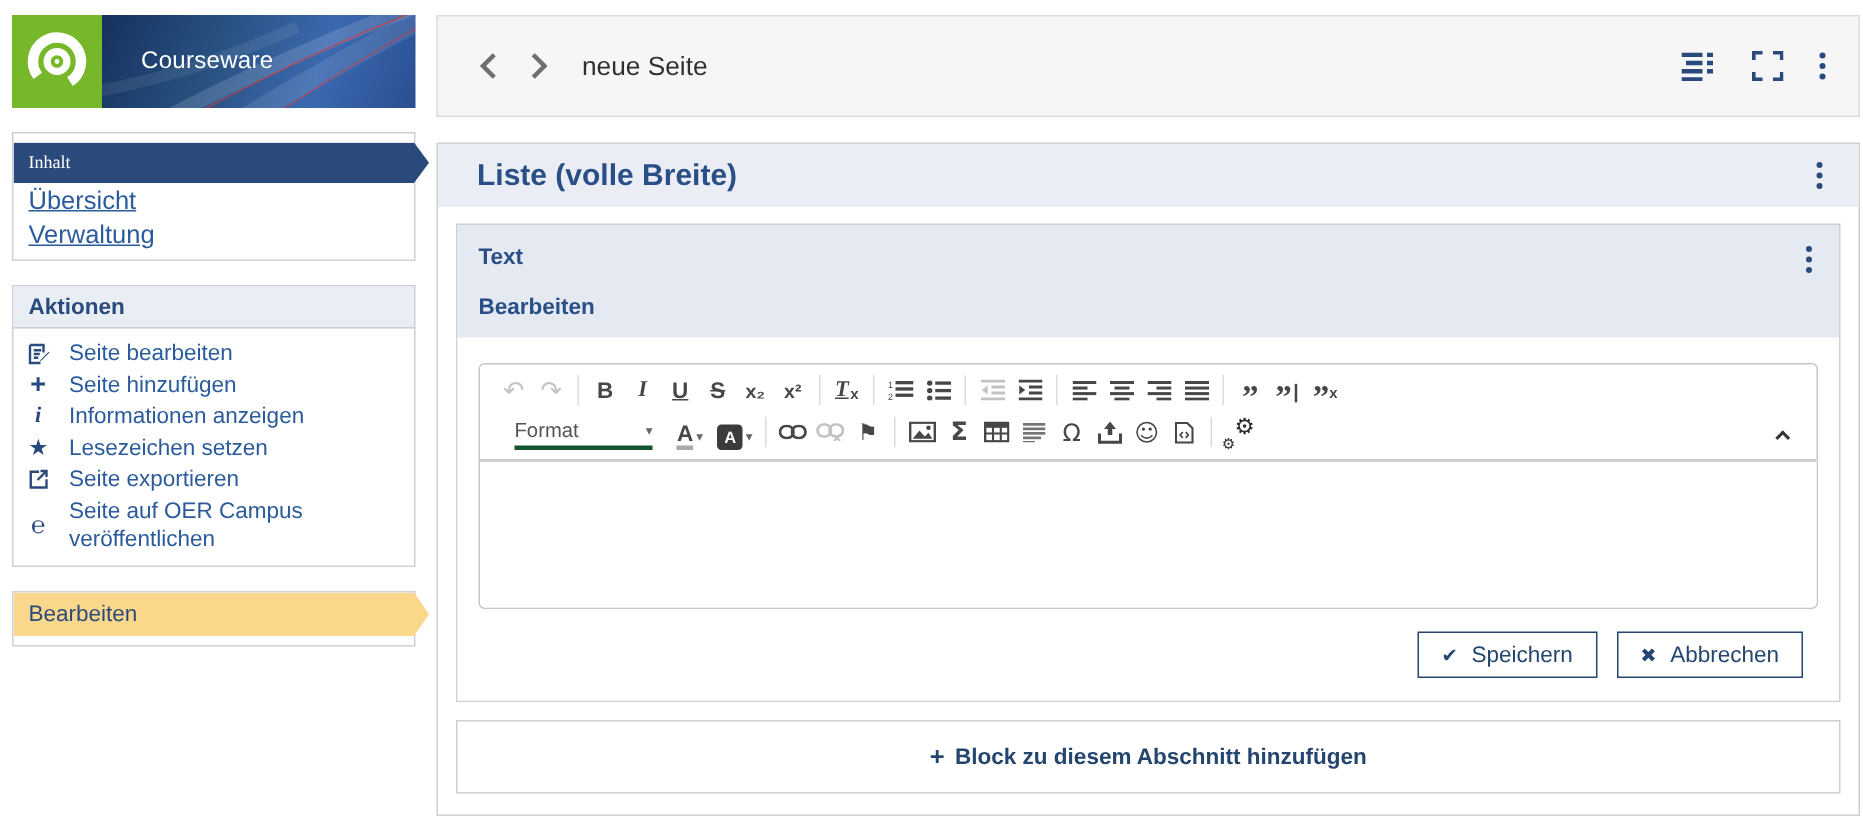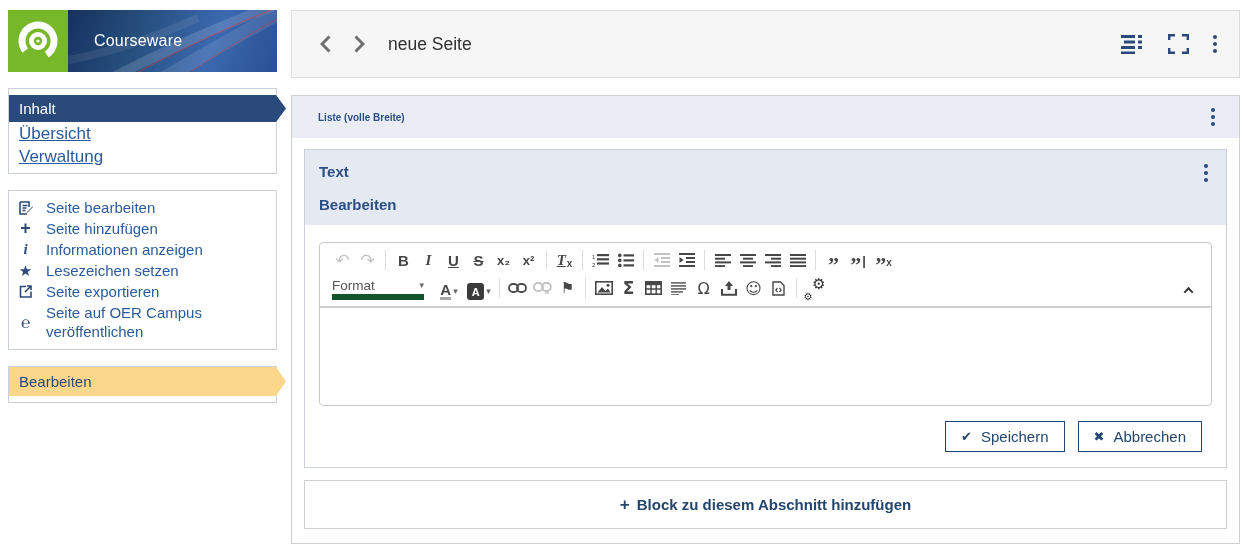--- a/index.html
+++ b/index.html
@@ -12,23 +12,23 @@
   .logo-banner { display:flex; height:62px;border-radius:23px; }
   .logo-green { width:60px; height:62px; background:#76b82a; display:flex; align-items:center; justify-content:center; }
   .banner-blue { flex:1; position:relative; overflow:hidden;
     background:linear-gradient(112deg,#16315e 0%,#27507f 35%,#3b69b0 68%,#2a4f92 100%);
     display:flex; align-items:center; }
   .banner-blue svg.decor { position:absolute; inset:0; }
   .brand-text { position:relative; color:#fff; font-size:16px; padding-left:26px; letter-spacing:.2px; }
 
   .side-box { margin-top:16px; border:1px solid #ccd0d8; background:#fff; overflow:visible; }
   .nav-box { padding:6px 0 5px; }
-  .nav-active { width:calc(100% + 10px); background:#2a4a7c; color:#fff; font-size:15px;
+  .nav-active { width:calc(100% + 10px); background:#2a4a7c; color:#fff; font-size:12px;
     padding:5px 10px; height:27px; line-height:17px;
-    clip-path:polygon(0 0, calc(100% - 10px) 0, 100% 50%, calc(100% - 10px) 100%, 0 100%); }
+    clip-path:polygon(0 0, calc(100% - 10px) 0, 100% 50%, calc(100% - 10px) 100%, 0 100%);font-family:Liberation Serif, serif; }
   .nav-link { display:block; color:#2b5b9c; font-size:17px; padding:2px 10px; line-height:19px; cursor:pointer;text-decoration:underline; }
 
   .box-header { background:#e9edf4; border-bottom:1px solid #ccd0d8; padding:4px 10px;
     font-weight:bold; color:#2a4a7c; font-size:15px; line-height:19px; }
   .actions-list { padding:6px 0 7px; }
   .action-item { display:flex; align-items:center; gap:12px; padding:1px 8px; color:#2b5b9c;
     font-size:15px; line-height:19px; cursor:pointer; }
   .action-ico { width:17px; min-width:17px; height:17px; display:flex; align-items:center; justify-content:center;
     color:#2a4a7c; font-size:15px; }
   .glyph-b { font-weight:bold; }
@@ -48,21 +48,21 @@
   .navchev { width:26px; height:26px; display:flex; align-items:center; justify-content:center;
     color:#6f6f6f; cursor:pointer; }
   .page-title { margin-left:16px; font-size:17.5px; color:#303030; }
   .header-icons { margin-left:auto; display:flex; align-items:center; gap:22px; color:#2a4a7c; }
   .hicon { display:flex; align-items:center; justify-content:center; cursor:pointer; color:#2a4a7c; }
   .kebab { display:flex; flex-direction:column; gap:3px; cursor:pointer; padding:2px; }
   .kebab i { width:4px; height:4px; border-radius:50%; background:#2a4a7c; }
 
   .section-panel { margin-top:17px; border:1px solid #cfcfcf; background:#fff; padding-bottom:3px; }
   .section-header { height:42px; background:#eaedf4; display:flex; align-items:center; padding:0 22px 0 26px; }
-  .section-title { font-weight:bold; font-size:10px; color:#2a4f86; }
+  .section-title { font-weight:bold; font-size:20px; color:#2a4f86; }
   .section-header .kebab { margin-left:auto; }
 
   .text-block { margin:11px 12px 0; border:1px solid #ccd0d8; }
   .block-header { position:relative; background:#e4e9f2; padding:13px 14px 12px; }
   .block-title { font-weight:bold; font-size:15px; color:#2a4f86; }
   .block-tab { font-weight:bold; font-size:15px; color:#2a4f86; margin-top:16px; cursor:pointer; }
   .block-header .kebab { position:absolute; right:16px; top:12px; }
   .block-body { background:#fff; padding:17px 14px 15px; }
 
   .editor { border:1px solid #c6c6c6; border-radius:4px; position:relative; }
@@ -75,22 +75,22 @@
   .t-b { font-weight:bold; font-size:15px; }
   .t-i { font-family:"Liberation Serif", serif; font-style:italic; font-weight:bold; font-size:15px; }
   .t-u { font-weight:bold; text-decoration:underline; font-size:15px; }
   .t-s { font-weight:bold; text-decoration:line-through; font-size:15px; }
   .t-sub { font-weight:bold; font-size:13px; }
   .t-rf { font-family:"Liberation Serif", serif; font-style:italic; font-weight:bold; font-size:15px; text-decoration:underline; }
   .t-rf-x { font-size:10px; font-weight:bold; margin-left:1px; align-self:flex-end; padding-bottom:3px; }
   .t-quote { font-family:"Liberation Serif", serif; font-weight:bold; font-size:22px; line-height:10px; padding-top:10px; }
   .t-qbar { font-size:13px; font-weight:bold; margin:0 1px; }
   .t-qx { font-size:10px; font-weight:bold; align-self:flex-end; padding-bottom:4px; }
-  .format-dd { display:flex; align-items:center; width:92px; border-bottom:6px solid #14532d;
-    color:#555; font-size:13.5px; height:24px; margin:0 10px 0 2px; cursor:pointer; }
+  .format-dd { display:flex; align-items:center; width:92px; border-bottom:3px solid #14532d;
+    color:#555; font-size:13.5px; height:24px; margin:0 10px 0 13px; cursor:pointer; }
   .format-dd .caret { margin-left:auto; font-size:9px; color:#666; }
   .colorbtn { display:flex; align-items:flex-end; gap:2px; cursor:pointer; min-width:30px; height:24px;
     justify-content:center; }
   .colorA { font-weight:bold; font-size:15px; color:#474747; border-bottom:3px solid #a9a9a9; line-height:15px; }
   .bgA { width:17px; height:17px; background:#3b3b3b; color:#fff; border-radius:3px; font-size:11px;
     font-weight:bold; display:flex; align-items:center; justify-content:center; }
   .colorbtn .caret { font-size:9px; color:#666; padding-bottom:4px; }
   .t-flag { font-size:15px; }
   .t-sigma { font-size:17px; font-weight:bold; font-family:"DejaVu Sans", sans-serif; }
   .t-omega { font-size:16px; font-family:"DejaVu Sans", sans-serif; }
@@ -144,20 +144,21 @@
       </div>
     </div>
 
     <div class="side-box nav-box">
       <div class="nav-active">Inhalt</div>
       <a class="nav-link">Übersicht</a>
       <a class="nav-link">Verwaltung</a>
     </div>
 
     <div class="side-box">
+      <div class="box-header">Aktionen</div>
       <div class="actions-list">
 
         <div class="action-item">
           <span class="action-ico">
             <svg width="16" height="16" viewBox="0 0 16 16" fill="none" stroke="currentColor" stroke-width="1.6">
               <path d="M2 2 h9 v5 M2 2 v12 h7"></path>
               <path d="M4.5 5.5 h5 M4.5 8 h4 M4.5 10.5 h3"></path>
               <path d="M14.5 6.5 l-5 5 -1.5 2 2-1.5 5-5 z" fill="currentColor" stroke="none"></path>
             </svg>
           </span>

